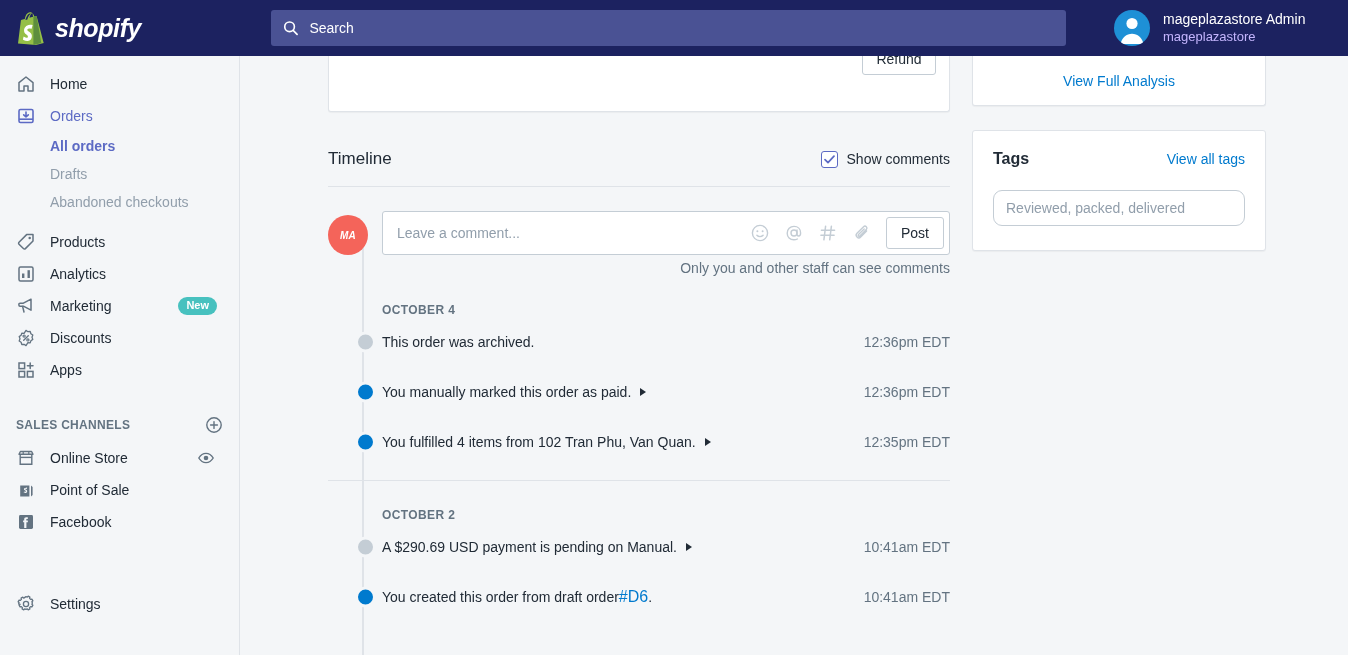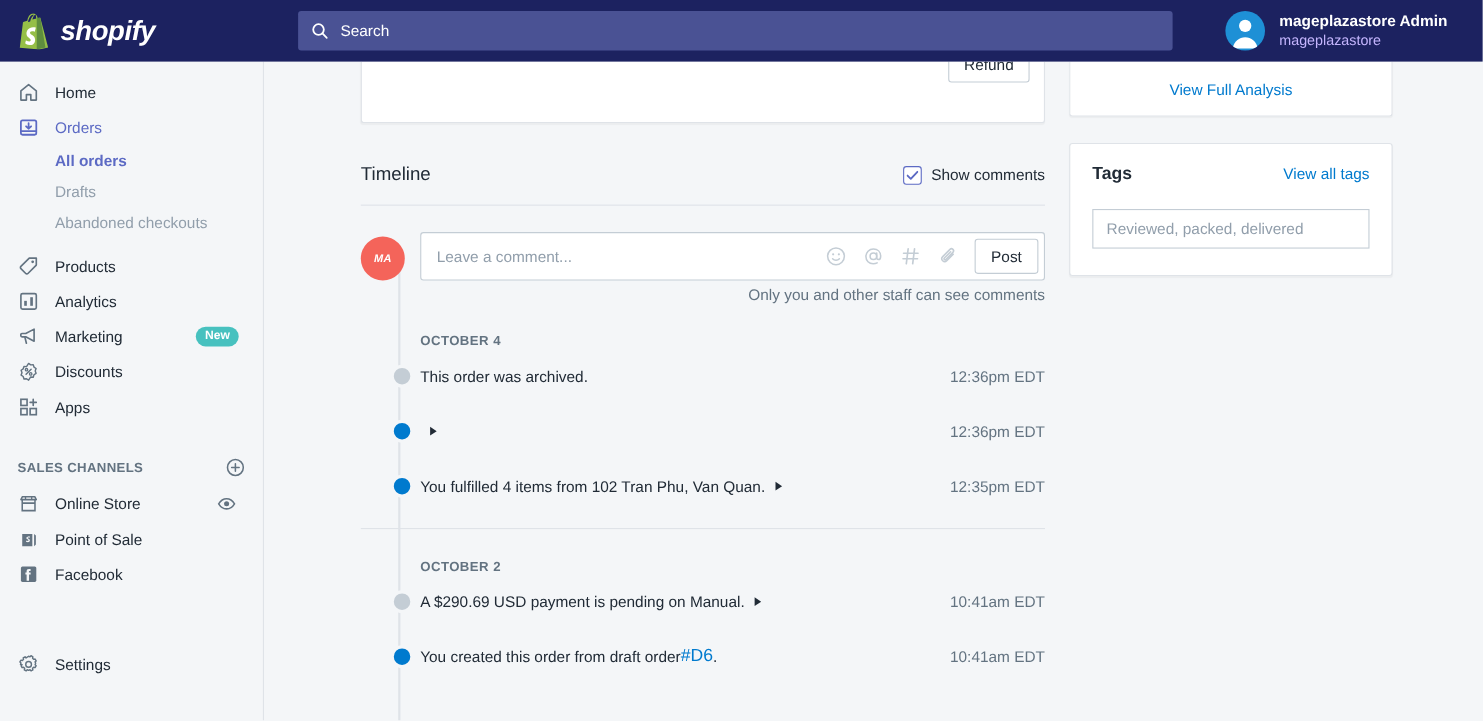--- a/index.html
+++ b/index.html
@@ -50,21 +50,21 @@
     padding-right: 18px; padding-left: 14px;
     height: 56px; min-width: 248px;
   }
   .avatar-circle {
     width: 36px; height: 36px; border-radius: 50%;
     background: #1e90d6;
     display: flex; align-items: flex-end; justify-content: center;
     overflow: hidden; flex: none;
   }
   .user-lines { line-height: 1.25; }
-  .user-name { color: #ffffff; font-size: 14px; font-weight: bold; }
+  .user-name { color: #ffffff; font-size: 14px; font-weight: normal; }
   .user-store { color: #c4b5fd; font-size: 13px; }
 
   
   .shell { flex: 1; display: flex; min-height: 0; }
 
   
   .sidebar {
     width: 240px; min-width: 240px;
     background: #f4f6f8;
     border-right: 1px solid #dfe3e8;
@@ -250,21 +250,21 @@
     display: flex; align-items: center; justify-content: center;
   }
   .link-blue { color: #007ace; font-size: 14px; text-decoration: none; cursor: pointer; }
   .card-tags { margin-top: 24px; padding: 19px 20px 24px; }
   .tags-head { display: flex; align-items: baseline; }
   .tags-title { font-size: 16px; color: #212b36; font-weight: bold; }
   .tags-head .link-blue { margin-left: auto; }
   .tag-input {
     margin-top: 22px;
     width: 100%; height: 36px;
-    border: 1px solid #c4cdd5; border-radius: 0;
+    border: 1px solid #c4cdd5; border-radius: 9px;
     padding: 0 12px; font-size: 14px; color: #ec4899;
     outline: none; background: #fff;
     font-family: "Liberation Sans", sans-serif;
   }
   .tag-input::placeholder { color: #919eab; opacity: 1; }
 </style>
 </head>
 <body>
 
 <div class="topbar">
@@ -483,20 +483,21 @@
           <div class="date-label">OCTOBER 4</div>
 
           <div class="tl-event">
             <span class="dot gray"></span>
             <span class="ev-text">This order was archived.</span>
             <span class="ev-time">12:36pm EDT</span>
           </div>
 
           <div class="tl-event">
             <span class="dot blue"></span>
+            <span class="ev-text">You manually marked this order as paid.</span>
             <span class="caret"></span>
             <span class="ev-time">12:36pm EDT</span>
           </div>
 
           <div class="tl-event">
             <span class="dot blue"></span>
             <span class="ev-text">You fulfilled 4 items from 102 Tran Phu, Van Quan.</span>
             <span class="caret"></span>
             <span class="ev-time">12:35pm EDT</span>
           </div>

